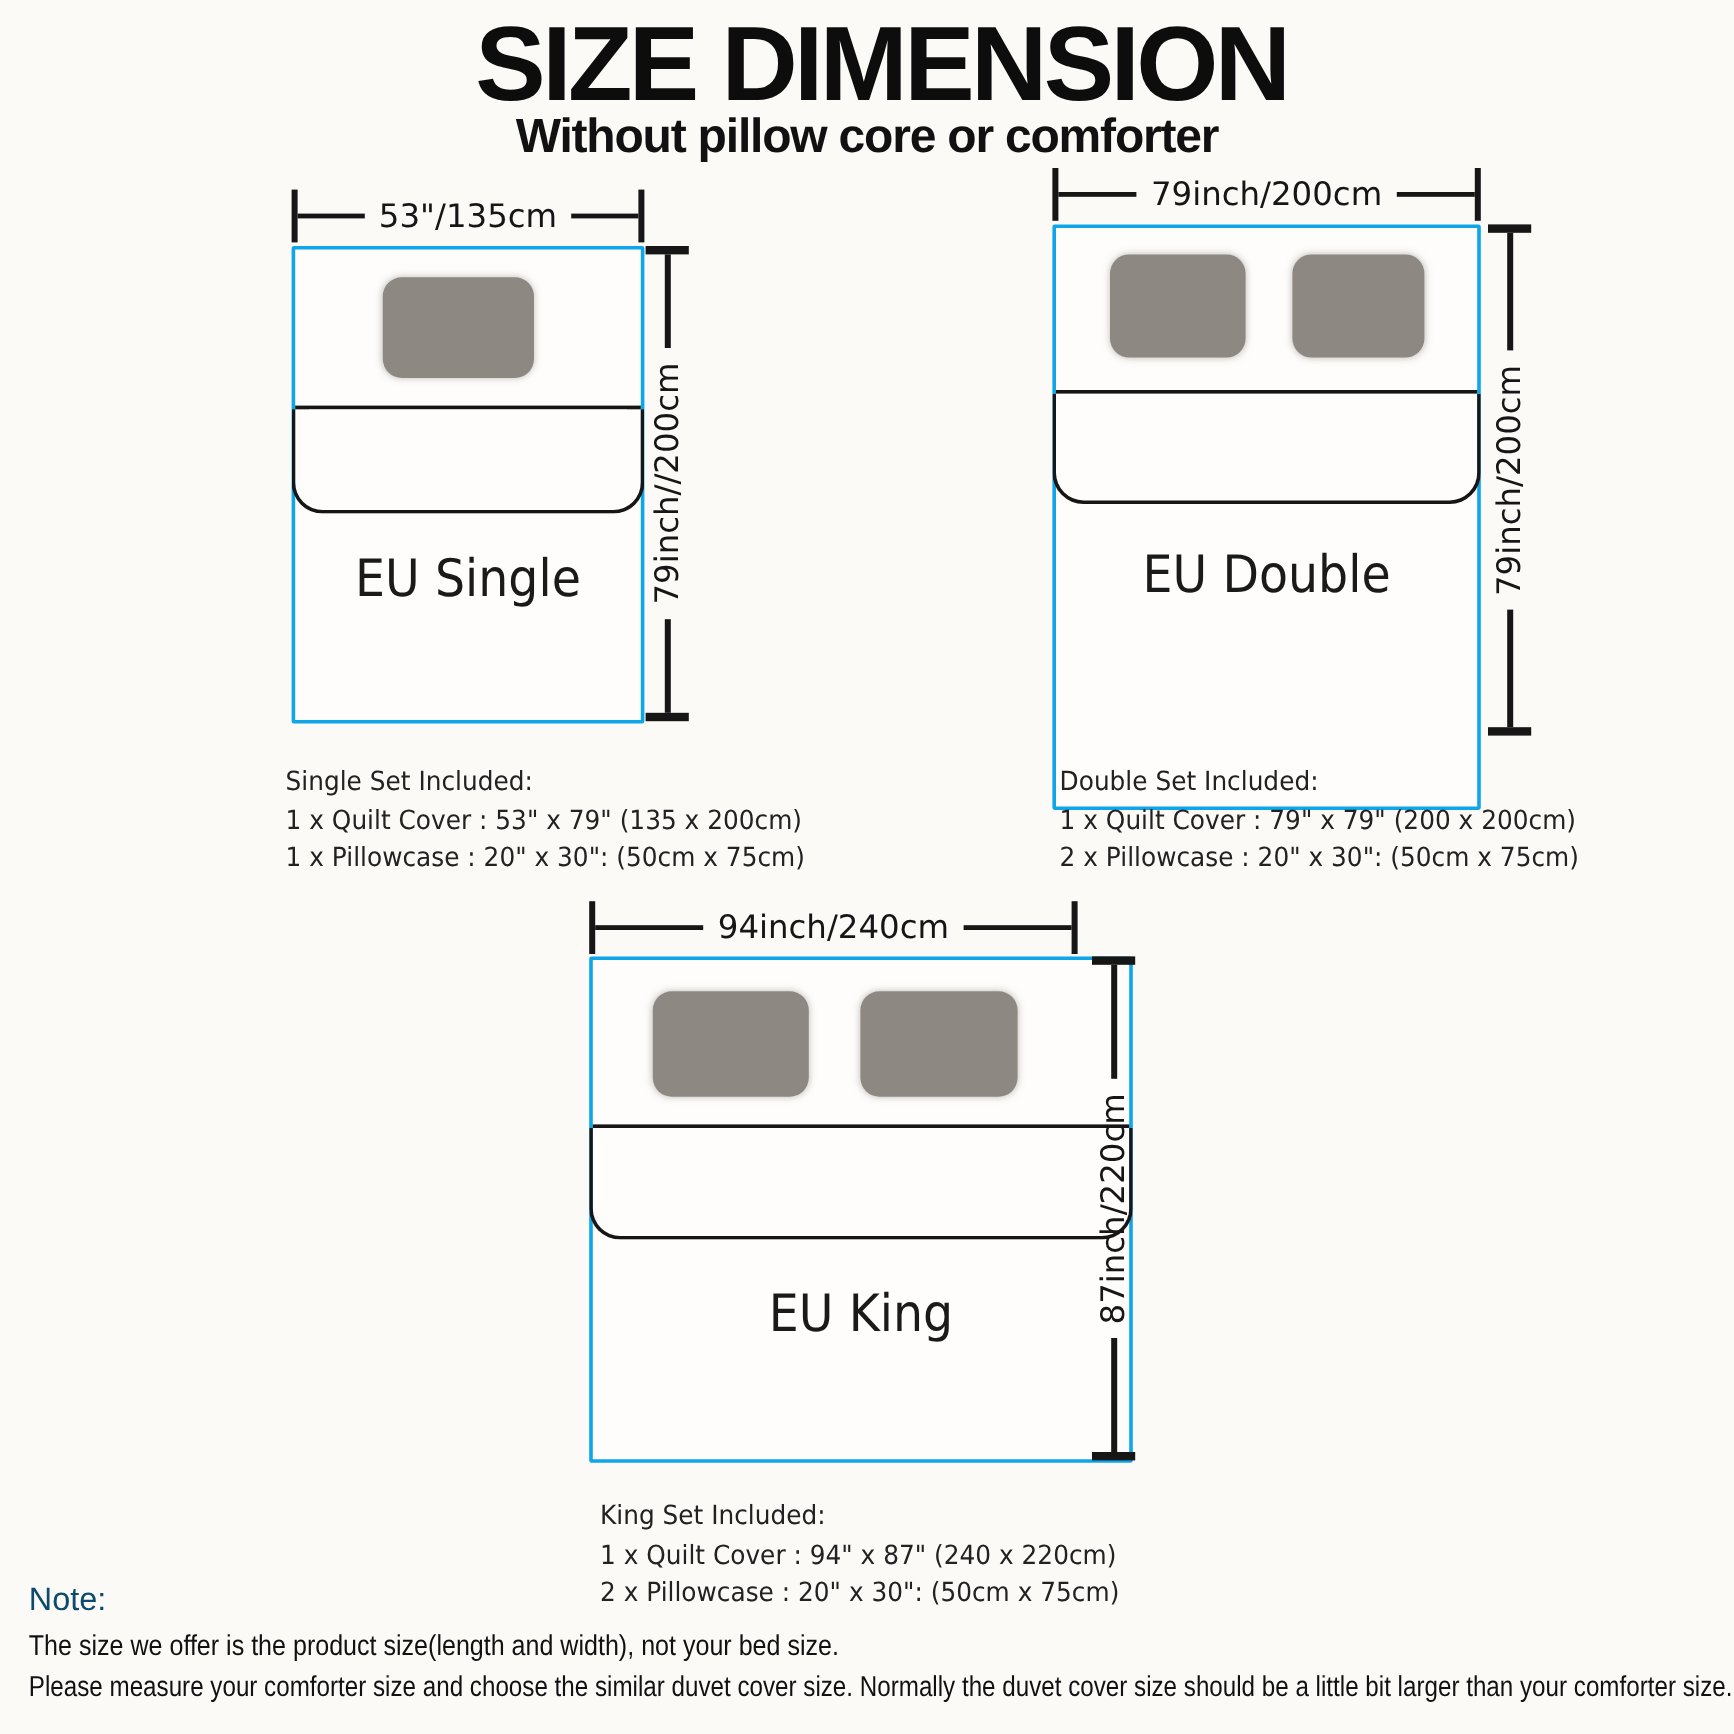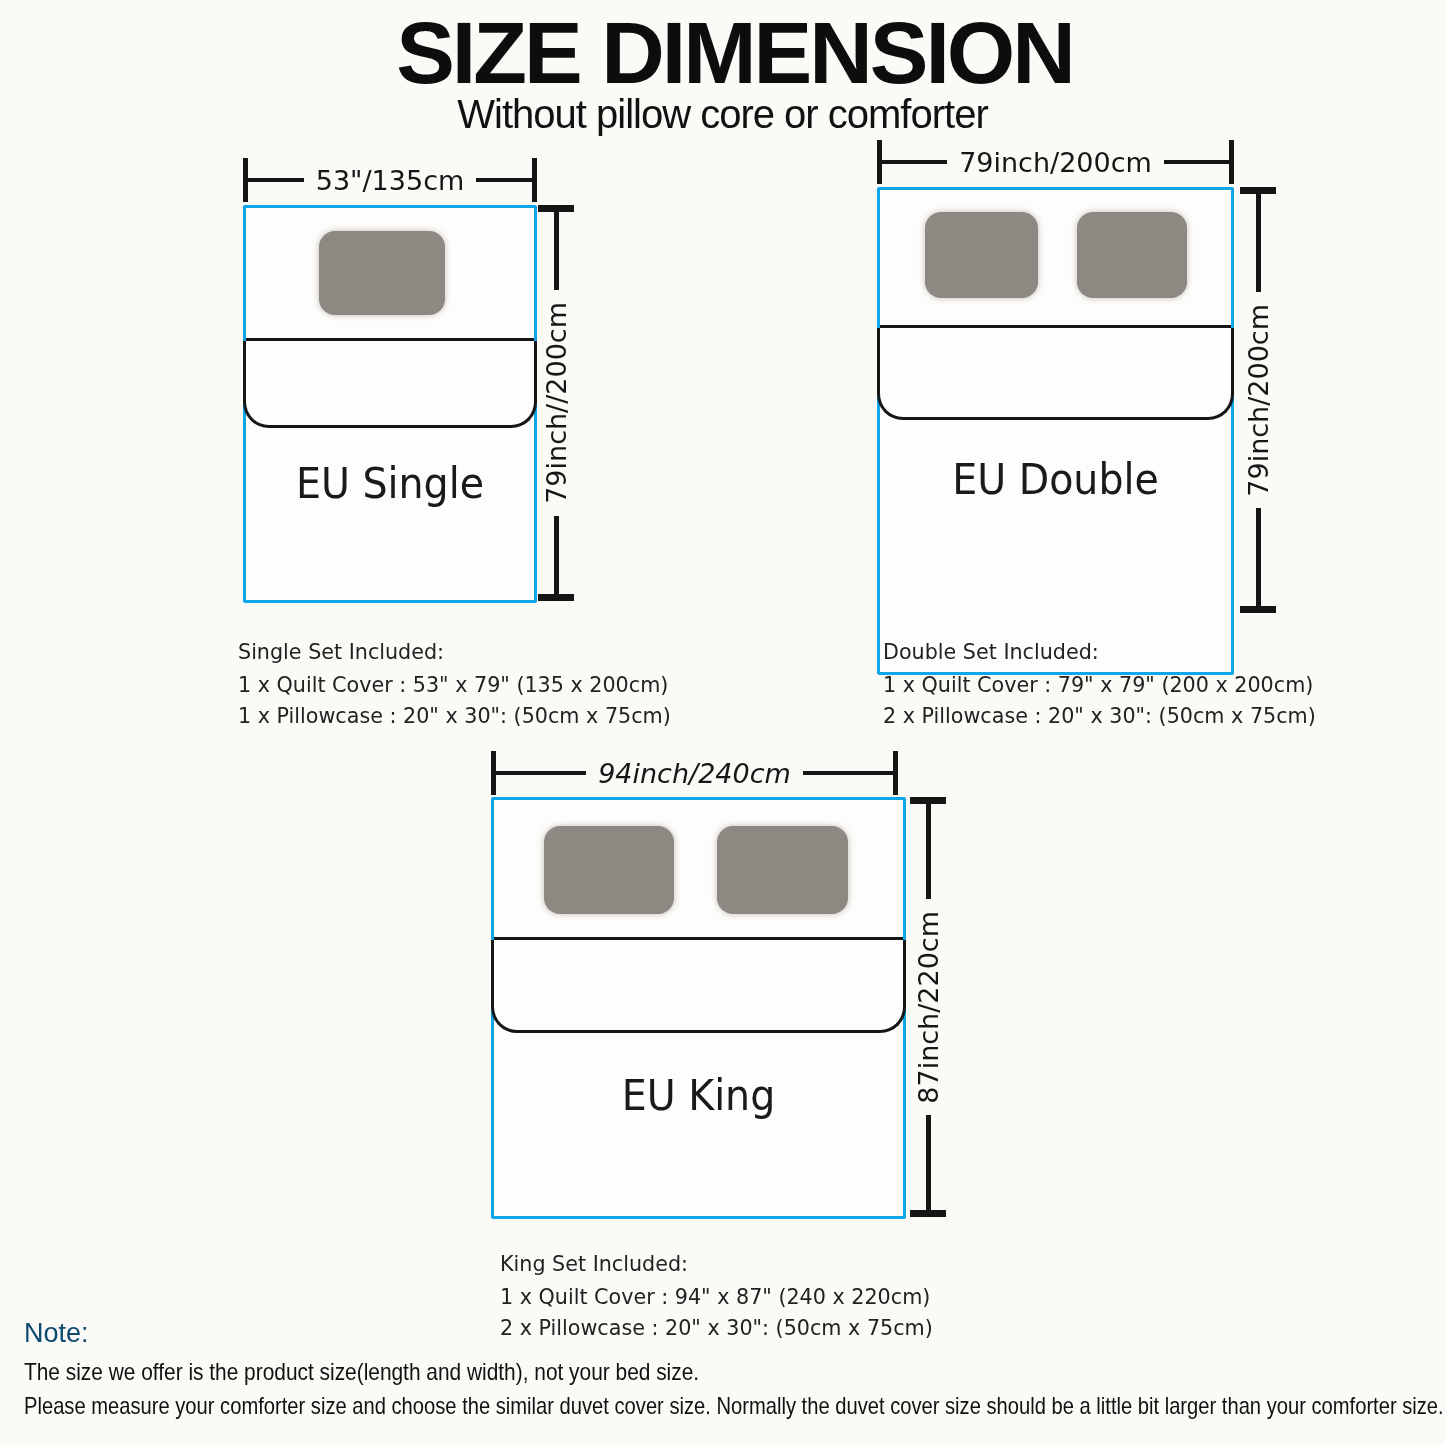--- a/index.html
+++ b/index.html
@@ -17,21 +17,21 @@
     position:absolute;left:0;top:2px;width:100%;
     text-align:center;
     font-family:"Liberation Sans",sans-serif;
     font-size:88px;font-weight:700;letter-spacing:-3px;
     color:#0d0d0d;margin:0;padding-left:12px;
   }
   .page-subtitle{
     position:absolute;left:0;top:92px;width:100%;
     text-align:center;
     font-family:"Liberation Sans",sans-serif;
-    font-size:40px;font-weight:400;letter-spacing:-1px;
+    font-size:40px;font-weight:700;letter-spacing:-1px;
     color:#111;margin:0;
   }
   
   .hdim{
     position:absolute;display:flex;align-items:center;height:44px;
   }
   .hdim .endbar{width:5px;height:44px;background:#161616;flex:0 0 auto;}
   .hdim .seg{flex:1 1 auto;height:4px;background:#161616;}
   .hdim .dim-label{
     flex:0 0 auto;padding:0 12px;font-size:27px;line-height:1;
@@ -159,29 +159,29 @@
     <span class="seg"></span>
     <span class="endbar"></span>
   </div>
 
   <div class="set-block" style="left:883px;top:636px;">
     <div class="set-title">Double Set Included:</div>
     <div>1 x Quilt Cover : 79" x 79" (200 x 200cm)</div>
     <div>2 x Pillowcase : 20" x 30": (50cm x 75cm)</div>
   </div>
 
-  <div class="hdim" style="left:491px;top:751px;width:407px;font-style:italic;">
+  <div class="hdim" style="left:491px;top:751px;width:407px;">
     <span class="endbar"></span>
     <span class="seg"></span>
     <span class="dim-label">94inch/240cm</span>
     <span class="seg"></span>
     <span class="endbar"></span>
   </div>
 
-  <div class="bed" style="left:491px;top:797px;width:415px;height:422px;">
+  <div class="bed" style="left:491px;top:797px;width:453px;height:422px;">
     <div class="pillow-zone" style="height:137px;">
       <span class="pillow" style="left:50px;top:26px;width:130px;height:88px;"></span>
       <span class="pillow" style="left:223px;top:26px;width:131px;height:88px;"></span>
     </div>
     <div class="fold" style="top:140px;height:90px;"></div>
     <div class="bed-label" style="top:272px;">EU King</div>
   </div>
 
   <div class="vdim" style="left:908px;top:797px;height:420px;">
     <span class="endbar"></span>

